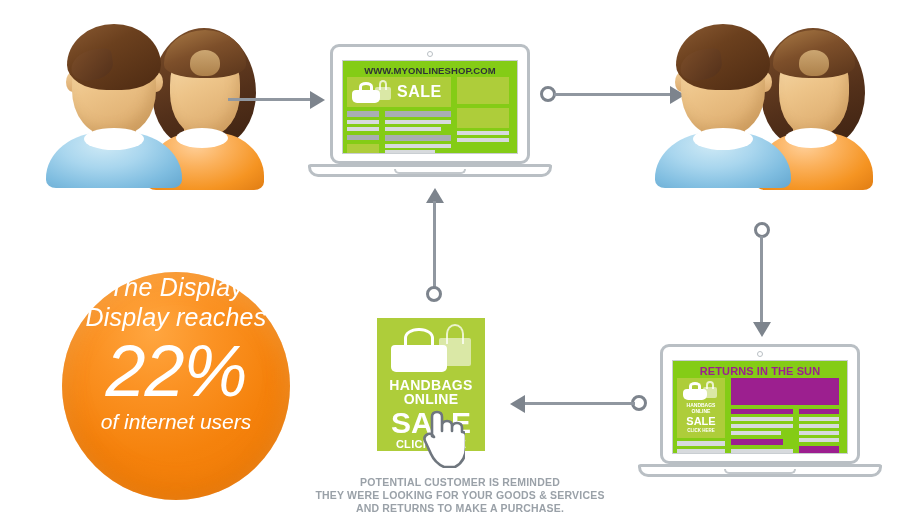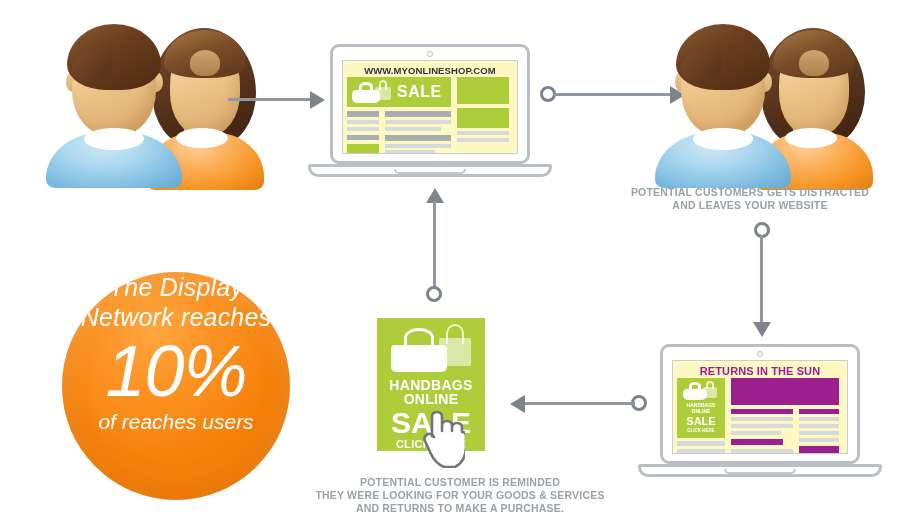--- a/index.html
+++ b/index.html
@@ -98,21 +98,21 @@
     position:absolute;left:0;top:0;
     border:3px solid #b9bfc4;border-radius:9px;background:#ffffff;
     box-sizing:border-box;
   }
   .cam{
     position:absolute;top:4px;left:50%;margin-left:-3px;width:6px;height:6px;
     border:1.6px solid #b9bfc4;border-radius:50%;box-sizing:border-box;background:#fff;
   }
   .screen{
     position:absolute;left:9px;top:13px;right:9px;bottom:7px;
-    border:1.5px solid #c9ced2;background:#fef9c3;box-sizing:border-box;overflow:hidden;
+    border:1.5px solid #c9ced2;background:#84cc16;box-sizing:border-box;overflow:hidden;
   }
   .base{
     position:absolute;left:-22px;border:3px solid #b9bfc4;background:#fff;
     border-radius:4px 4px 14px 14px;box-sizing:border-box;
   }
   .pad{
     position:absolute;left:50%;top:2px;margin-left:-36px;width:72px;height:5px;
     border:2px solid #c3c8cc;border-top:none;border-radius:0 0 6px 6px;box-sizing:border-box;
   }
 
@@ -276,22 +276,20 @@
     <div class="person man" style="left:10px;top:2px;width:140px;height:180px;">
       <div class="ear-l"></div>
       <div class="ear-r"></div>
       <div class="neck"></div>
       <div class="head face"></div>
       <div class="hair"></div>
       <div class="shirt"></div>
       <div class="collar"></div>
     </div>
   </div>
-  <div class="caption" style="left:600px;top:186px;width:300px;">POTENTIAL CUSTOMERS GETS DISTRACTED
-AND LEAVES YOUR WEBSITE</div>
 
   <div class="conn" style="left:753px;top:222px;width:20px;height:120px;">
     <div class="dot" style="left:1px;top:0;"></div>
     <div class="ln-v" style="left:7px;top:14px;height:90px;"></div>
     <div class="tri tri-d" style="left:0px;top:100px;"></div>
   </div>
 
   <div class="laptop" style="left:660px;top:344px;width:200px;height:130px;">
     <div class="lid" style="width:200px;height:120px;">
       <div class="cam"></div>
@@ -369,18 +367,18 @@
 AND RETURNS TO MAKE A PURCHASE.</div>
 
   <div class="conn" style="left:425px;top:188px;width:20px;height:118px;">
     <div class="tri tri-u" style="left:1px;top:0;"></div>
     <div class="ln-v" style="left:8px;top:13px;height:87px;"></div>
     <div class="dot" style="left:1px;top:98px;"></div>
   </div>
 
   <div class="circle" style="left:62px;top:272px;width:228px;height:228px;">
     <div class="l1">The Display</div>
-    <div class="l1">Network reaches</div>
-    <div class="big">10%</div>
-    <div class="l3">of reaches users</div>
+    <div class="l1">Display reaches</div>
+    <div class="big">22%</div>
+    <div class="l3">of internet users</div>
   </div>
 
 </div>
 
 </body></html>

